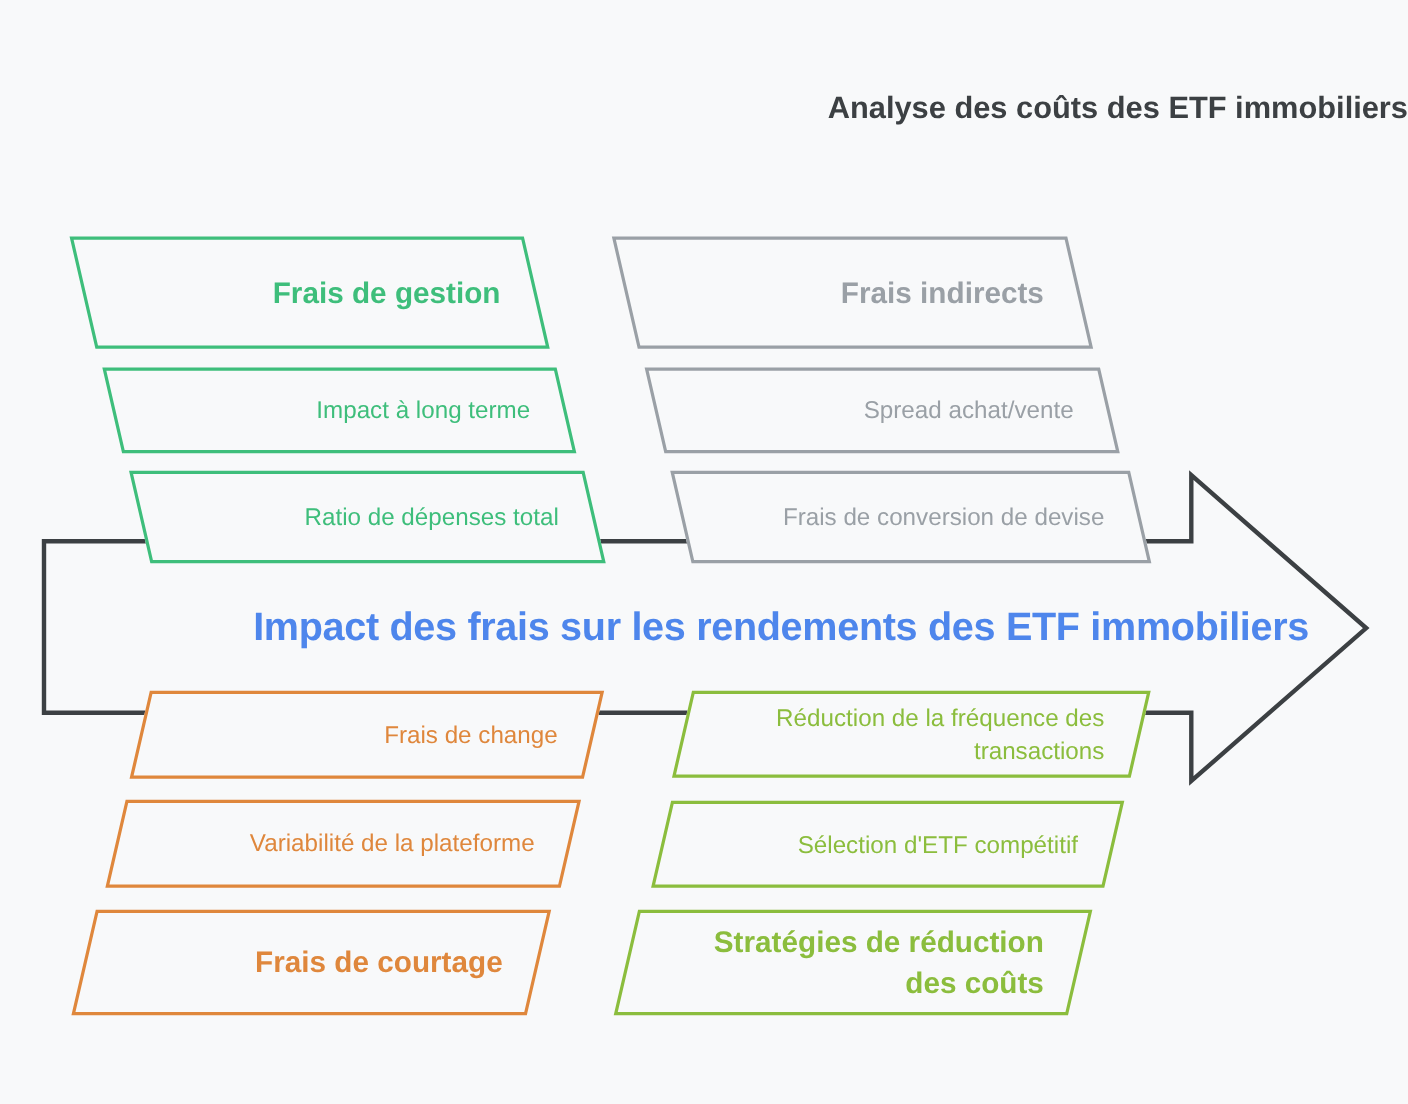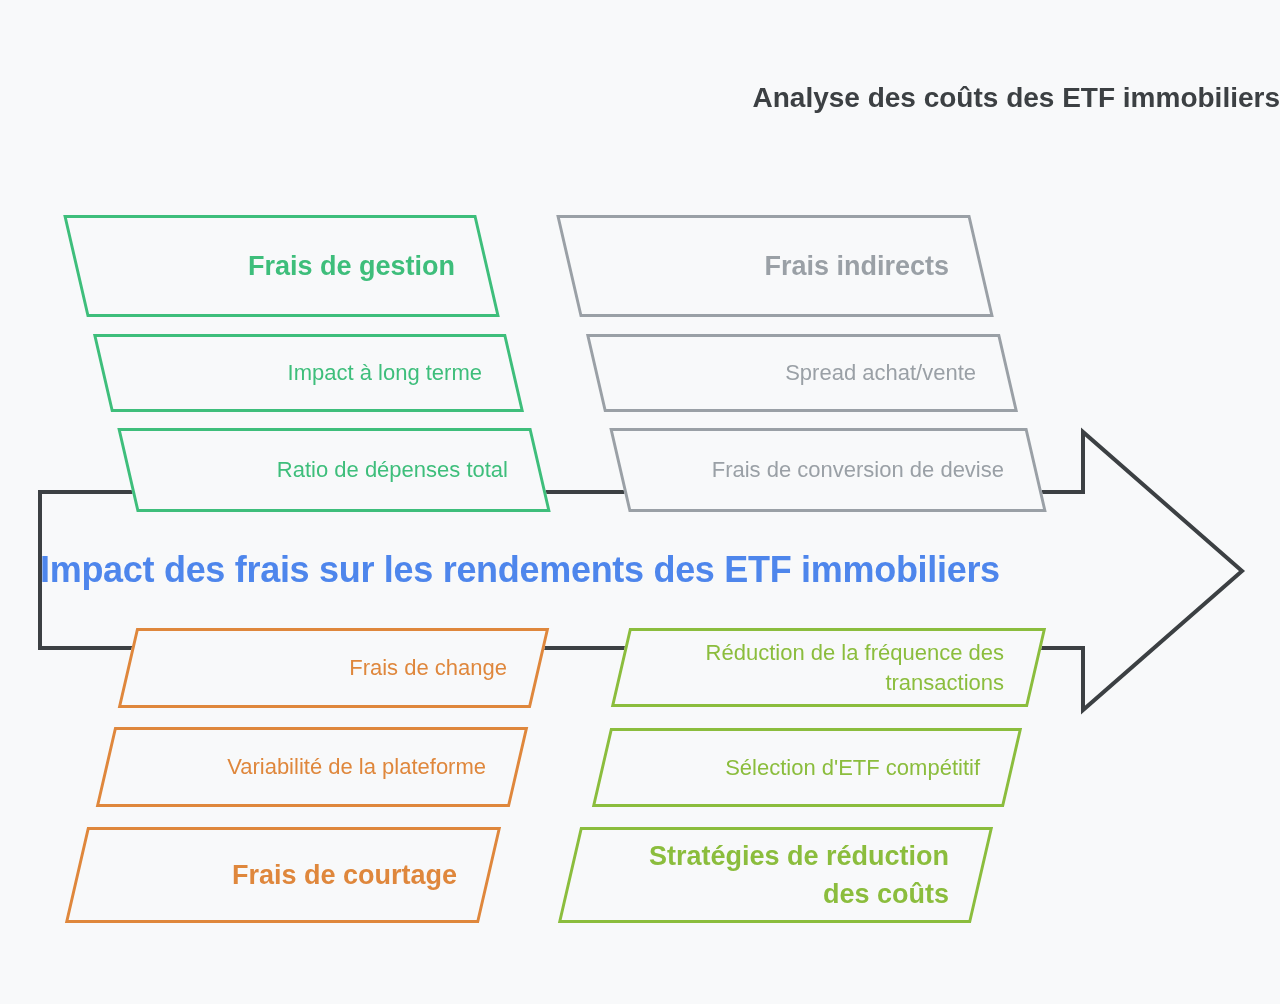--- a/index.html
+++ b/index.html
@@ -32,21 +32,21 @@
     text-align: right;
     font-size: 28px;
     font-weight: bold;
     color: var(--dark, #3C4043);
     z-index: 2;
   }
   .arrow-label {
     position: absolute;
     left: 40px; top: 549px;
     width: 1150px;
-    text-align: left;
+    text-align: right;
     font-size: 36px;
     font-weight: bold;
     letter-spacing: -0.3px;
     color: var(--blue, #4E86EC);
     z-index: 2;
   }
   .box {
     position: absolute;
     border: 3px solid;
     background: var(--background, #F8F9FA);

